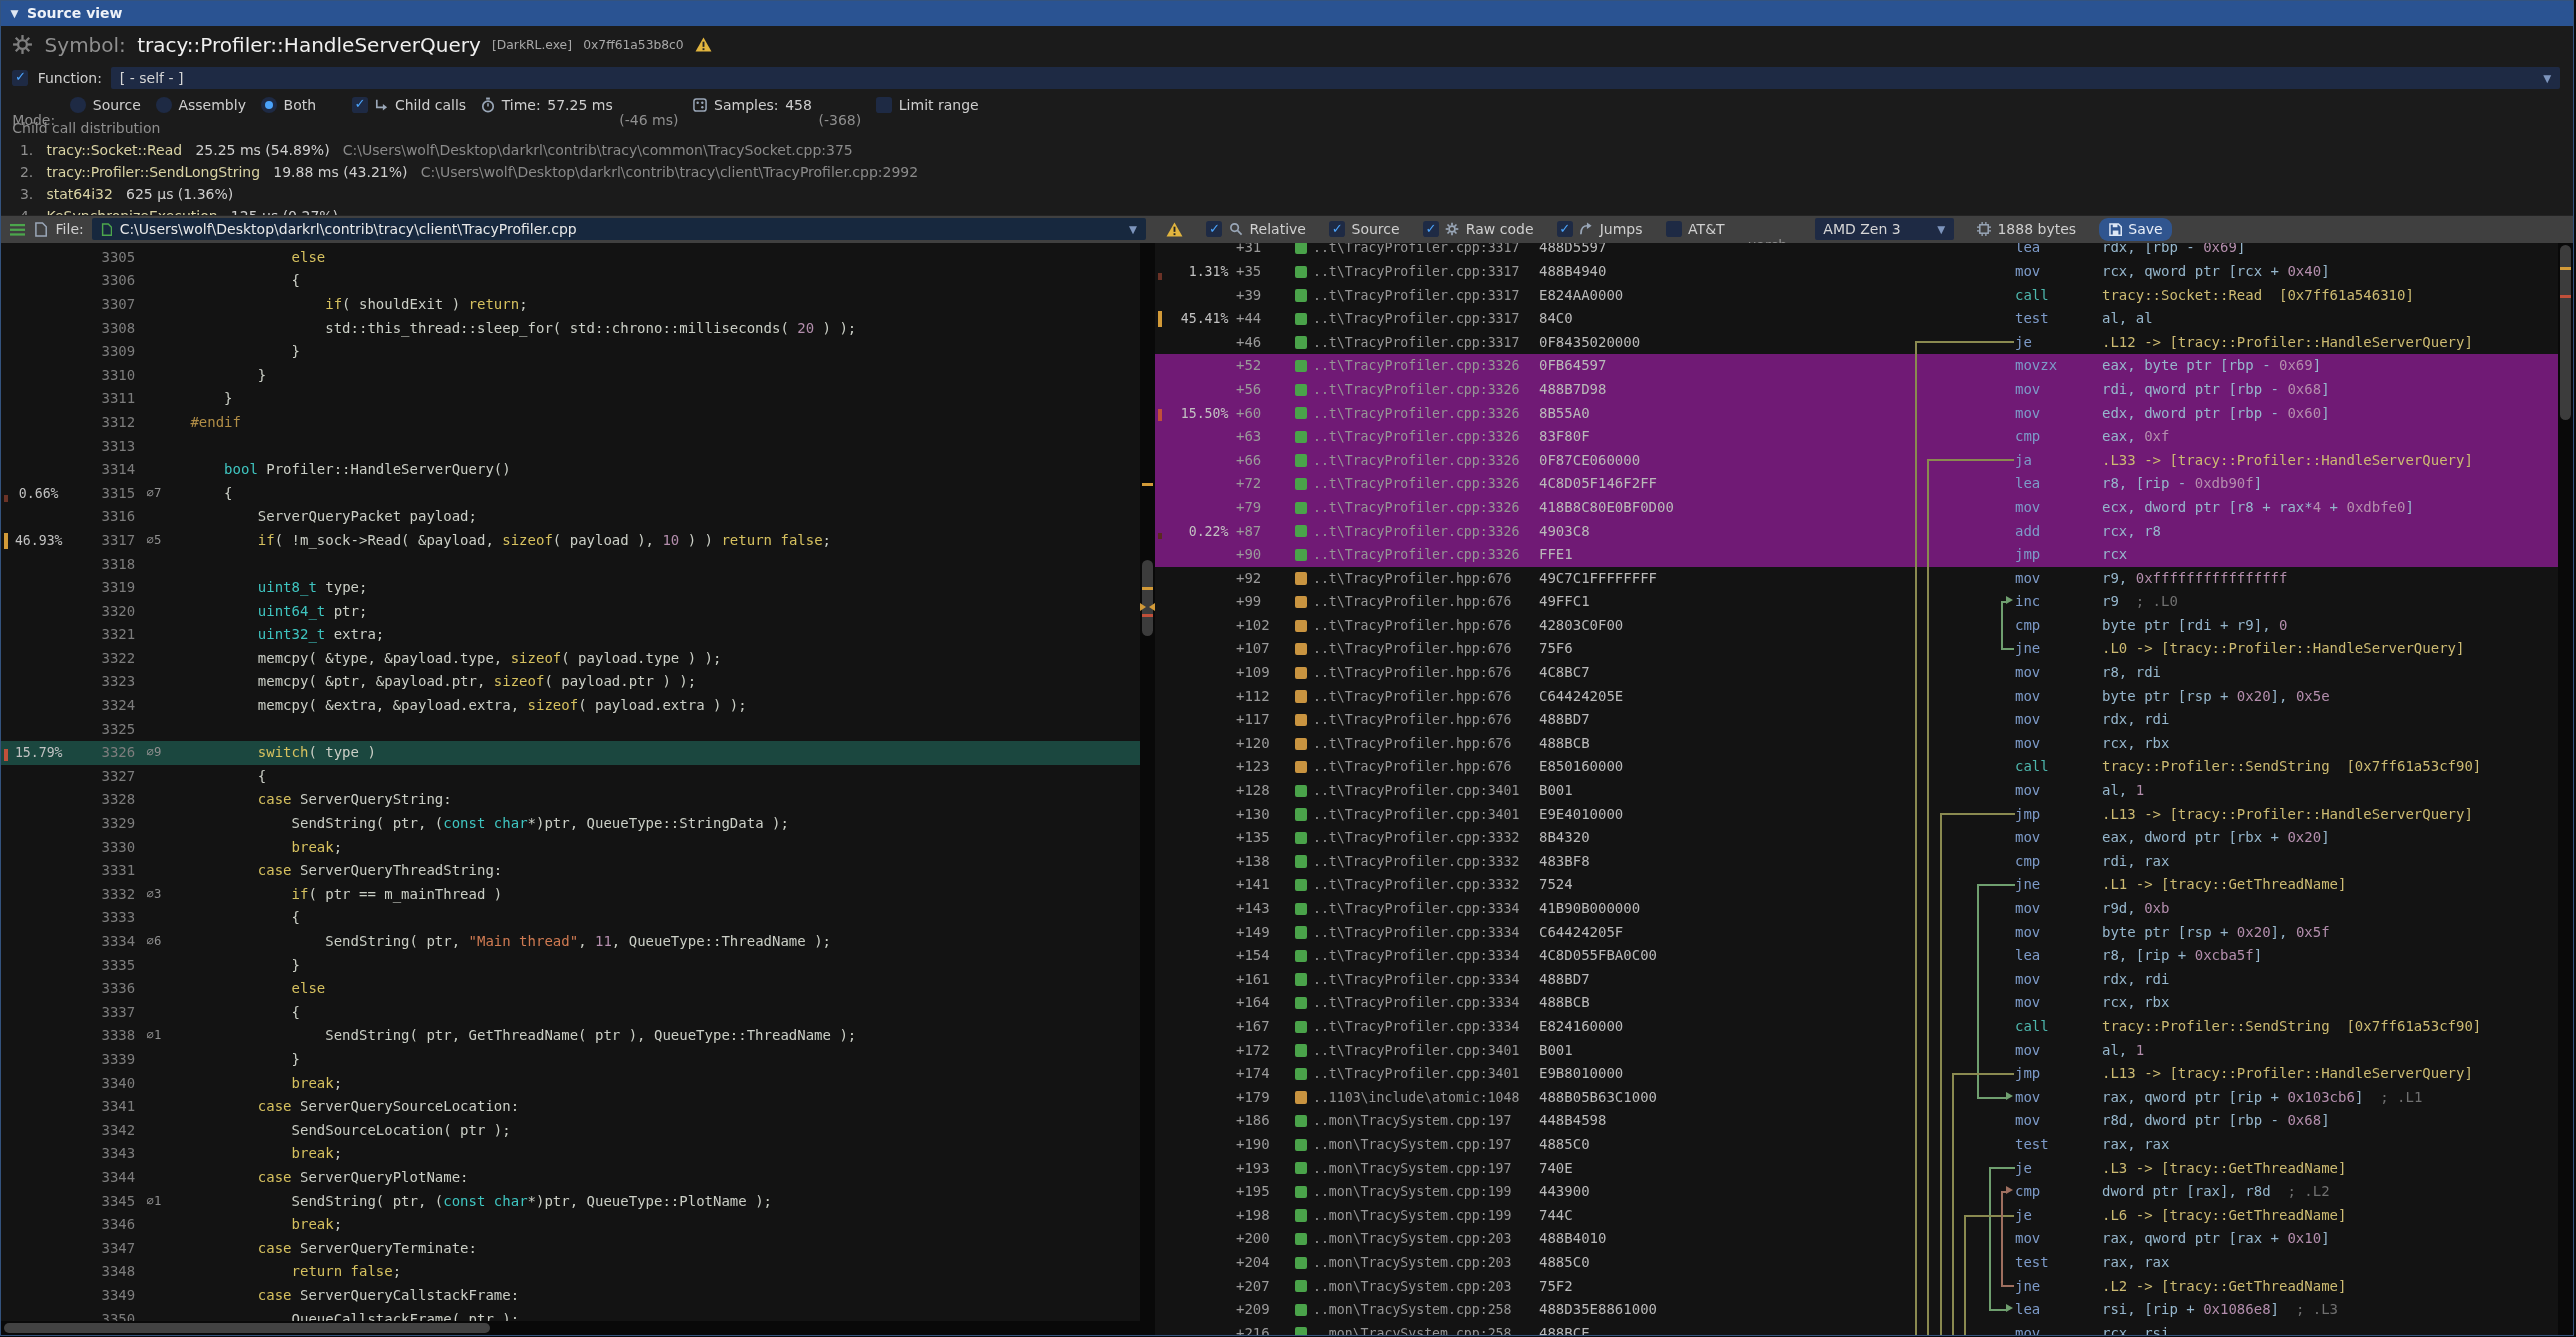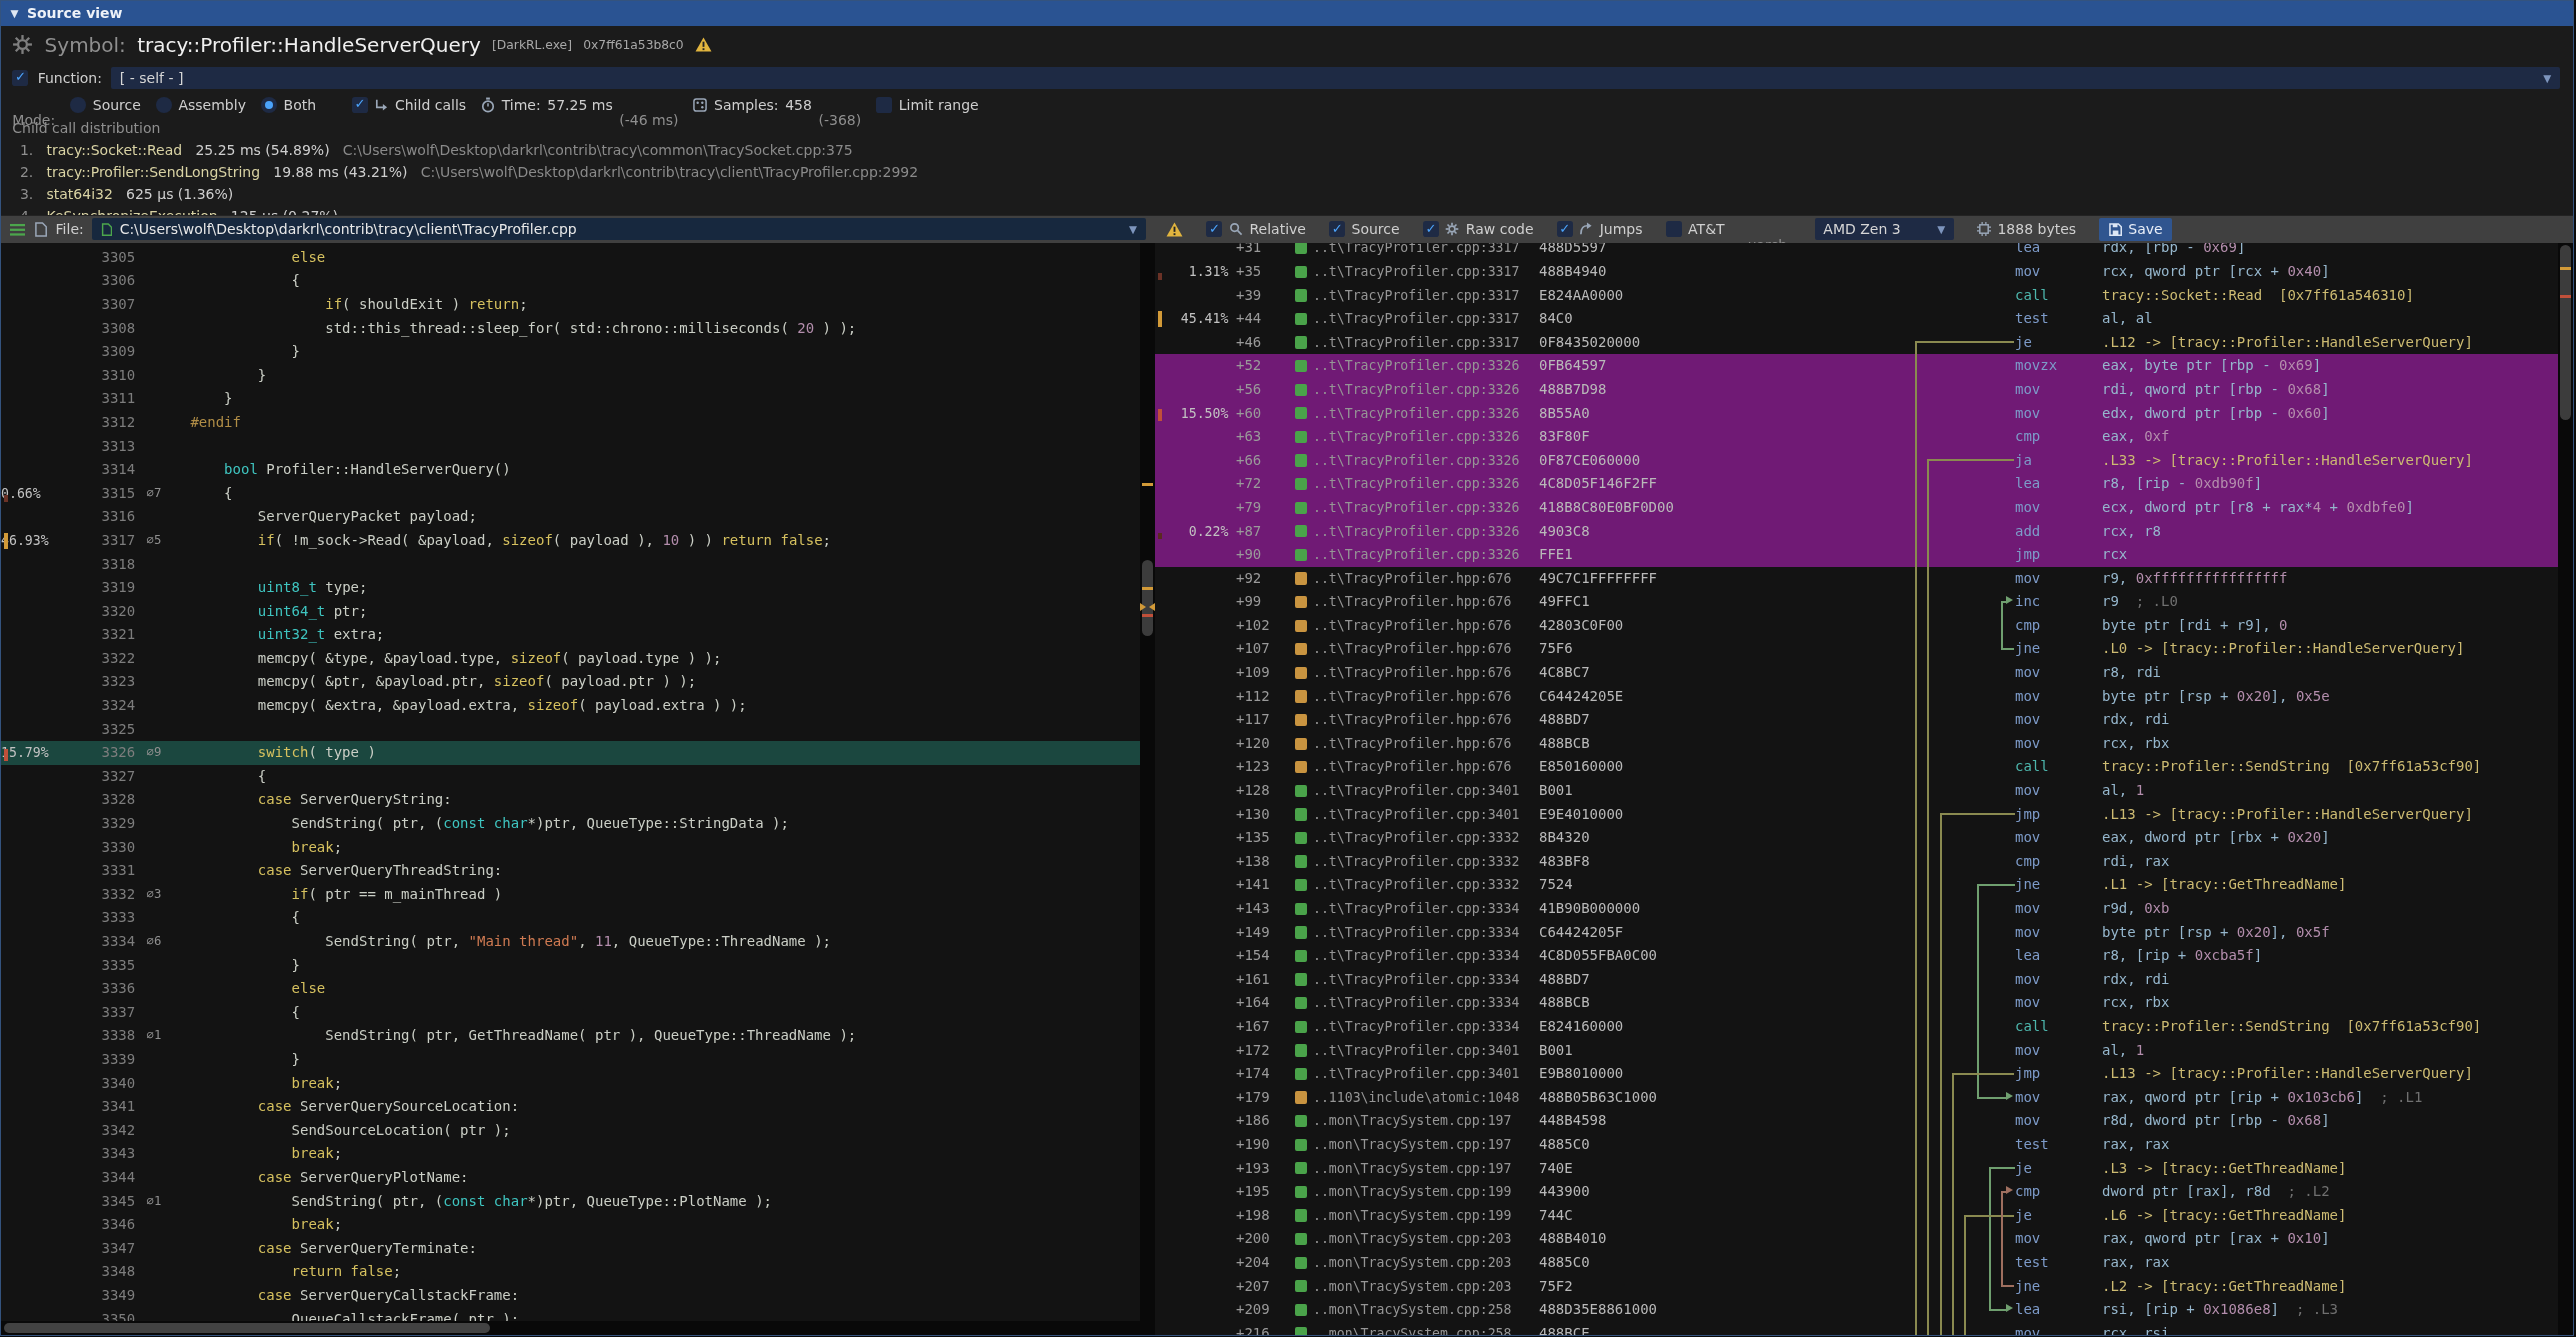--- a/index.html
+++ b/index.html
@@ -37,37 +37,37 @@
   .ci-name{color:#d9d3a4;}
   .ci-time{color:#cfcfcf;}
   .ci-loc{color:#8a8a8a;}
 
   .toolbar-row{height:28px;flex:none;display:flex;background:#404040;border-top:0.9px solid #232323;}
   .file-row{width:1154px;flex:none;display:flex;align-items:center;gap:8.5px;padding:0 9.4px;}
   .file-combo{flex:1;background:#17283e;}
   .file-combo .path{color:#e8e8e8;}
   .asm-toolbar{flex:1;display:flex;align-items:center;gap:23px;padding:0 11.3px;white-space:nowrap;}
   .uarch-combo{width:139px;text-align:right;}
-  .save-btn{display:flex;align-items:center;gap:6.6px;background:#30558f;color:#e8eef8;height:23px;padding:0 9.4px;border-radius:2px;margin-right:5.7px;}
+  .save-btn{display:flex;align-items:center;gap:6.6px;background:#30558f;color:#e8eef8;height:23px;padding:0 9.4px;border-radius:9px;margin-right:5.7px;}
 
   .main{flex:1;display:flex;min-height:0;}
   .src-pane{width:1139px;flex:none;background:#131313;position:relative;overflow:hidden;}
   .asm-pane{flex:1;background:#131313;position:relative;overflow:hidden;}
   .vscroll{width:15px;flex:none;background:#090909;position:relative;}
   .vthumb{position:absolute;left:1.9px;width:11.3px;background:#3c3c3c;border-radius:5.7px;}
   .tick{position:absolute;left:1.9px;width:11.3px;height:2.8px;}
   .mark-l{position:absolute;left:0;width:0;height:0;border-top:4.7px solid transparent;border-bottom:4.7px solid transparent;border-left:6.6px solid #d29a38;}
   .mark-r{position:absolute;right:0;width:0;height:0;border-top:4.7px solid transparent;border-bottom:4.7px solid transparent;border-right:6.6px solid #d29a38;}
   .hscroll{position:absolute;left:0;right:0;bottom:0;height:14px;background:#090909;}
   .hthumb{position:absolute;left:2.8px;top:1.9px;height:10.4px;width:486px;background:#424242;border-radius:5.7px;}
 
   .src-rows{position:relative;padding-top:2.8px;}
   .src-row{display:grid;grid-template-columns:83px 55px 42px 1fr;height:23.6px;line-height:23.6px;font-family:"DejaVu Sans Mono","Liberation Mono",monospace;font-size:14px;white-space:pre;}
   .src-row.hl{background:#1b473f;}
-  .src-pct{position:relative;text-align:left;padding-right:7.6px;color:#c2c2c2;font-size:13.2px;}
+  .src-pct{position:relative;text-align:center;padding-right:7.6px;color:#c2c2c2;font-size:13.2px;}
   .heat{position:absolute;left:2.8px;bottom:3.8px;width:4.7px;height:11.3px;}
   .src-num{text-align:right;color:#7d7d7d;padding-right:3.8px;}
   .src-anno{color:#8f8f8f;font-size:12.3px;padding-left:7.6px;}
   .src-code{padding-left:9.4px;overflow:hidden;}
   .sd{color:#cbcfc6;}.sk{color:#d6c15f;}.st{color:#3fc5c0;}.ss{color:#cf7a52;}.sn{color:#b48ead;}.sp{color:#b08d46;}
 
   .asm-rows{position:relative;margin-top:-6.6px;}
   .asm-row{display:grid;grid-template-columns:81px 59px 244px 176px 300px 87px 1fr;height:23.6px;line-height:23.6px;font-family:"DejaVu Sans Mono","Liberation Mono",monospace;font-size:14px;white-space:pre;}
   .asm-row.hl{background:#701a75;}
   .a-pct{position:relative;text-align:right;padding-right:7.6px;color:#c2c2c2;font-size:13.2px;}

